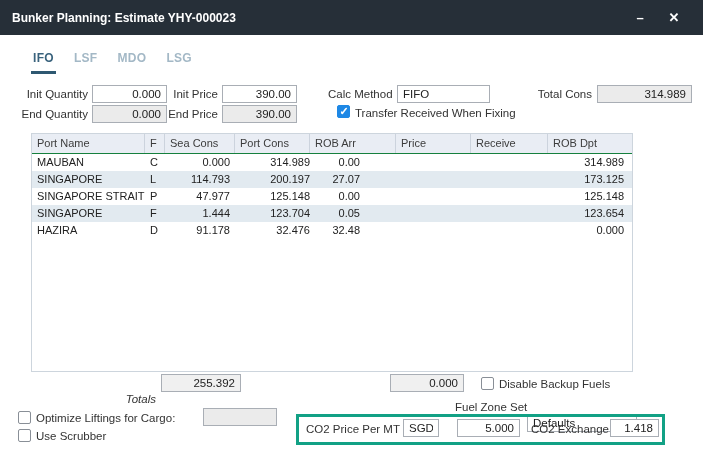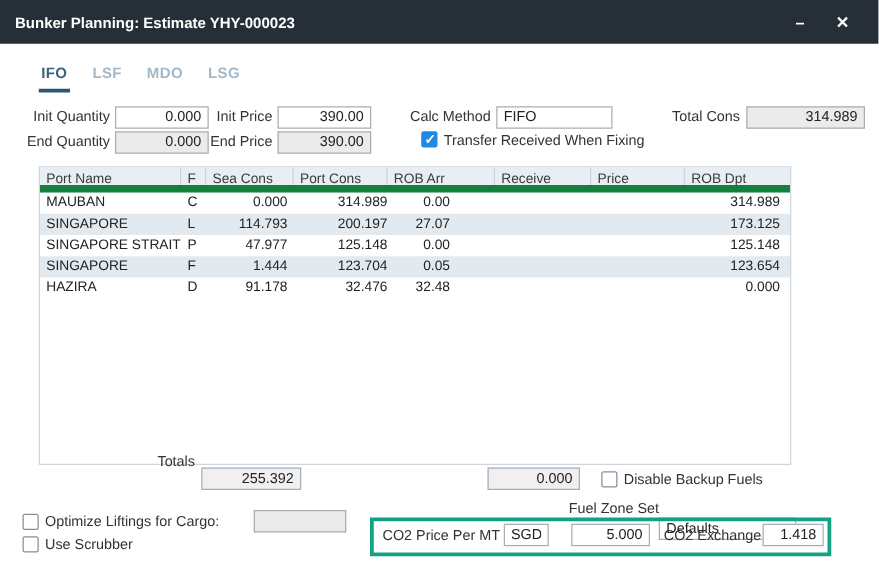--- a/index.html
+++ b/index.html
@@ -26,21 +26,21 @@
   .inp.txt { text-align:left; }
   .inp.dis { background:#ebebeb; }
 
   
   .cb { position:absolute; width:13px; height:13px; border:1px solid #898f97; background:#fff; border-radius:2px; cursor:pointer; }
   .cb.checked { background:#1e88e5; border-color:#1e88e5; }
   .cb.checked::after { content:"✓"; position:absolute; left:1.5px; top:-1px; color:#fff; font-size:11px; font-weight:bold; }
 
   
   .grid { position:absolute; left:31px; top:133px; width:602px; height:239px; border:1px solid #cdd5dd; background:#fff; }
-  .grid-header { display:flex; height:20px; background:#e9edf4; border-bottom:6px solid #15803d; }
+  .grid-header { display:flex; height:20px; background:#e9edf4; border-bottom:1px solid #15803d; }
   .gh { font-size:11px; color:#3c3c3c; padding:3px 5px 0 5px; border-right:1px solid #ccd3dd; overflow:hidden; white-space:nowrap; }
   .gh:last-child { border-right:none; }
   .grow { display:flex; height:17px; }
   .grow.alt { background:#e2eaf0; }
   .gc { font-size:11px; color:#222; padding:2px 5px 0 5px; overflow:hidden; white-space:nowrap; }
   .num { text-align:right; }
   .col-port { width:113px; } .col-f { width:20px; } .col-sea { width:70px; } .col-robarr { width:86px; }
   .col-portcons { width:75px; } .col-receive { width:77px; } .col-price { width:75px; } .col-robdpt { width:84px; }
   .gc.col-portcons { padding-right:36px; }
   .gc.col-robarr { padding-right:11px; }
@@ -87,22 +87,22 @@
   <span class="cb checked" style="left:337px; top:105px;"></span>
   <div class="lbl left" style="left:355px; top:107px;">Transfer Received When Fixing</div>
 
   <div class="grid">
     <div class="grid-header">
       <div class="gh col-port">Port Name</div>
       <div class="gh col-f">F</div>
       <div class="gh col-sea">Sea Cons</div>
       <div class="gh col-portcons">Port Cons</div>
       <div class="gh col-robarr">ROB Arr</div>
+      <div class="gh col-price">Price</div>
       <div class="gh col-receive">Receive</div>
-      <div class="gh col-price">Price</div>
       <div class="gh col-robdpt">ROB Dpt</div>
     </div>
 
     <div class="grow">
       <div class="gc col-port">MAUBAN</div>
       <div class="gc col-f">C</div>
       <div class="gc num col-sea">0.000</div>
       <div class="gc num col-robarr">314.989</div>
       <div class="gc num col-portcons">0.00</div>
       <div class="gc num col-receive"></div>
@@ -144,21 +144,21 @@
       <div class="gc col-f">D</div>
       <div class="gc num col-sea">91.178</div>
       <div class="gc num col-robarr">32.476</div>
       <div class="gc num col-portcons">32.48</div>
       <div class="gc num col-receive"></div>
       <div class="gc num col-price"></div>
       <div class="gc num col-robdpt">0.000</div>
     </div>
   </div>
 
-  <div class="lbl" style="left:98px; top:364px; width:58px;">Totals</div>
+  <div class="lbl" style="left:98px; top:393px; width:58px;font-style:italic;">Totals</div>
   <div class="tot" style="left:161px; top:374px; width:80px;">255.392</div>
   <div class="tot" style="left:390px; top:374px; width:74px;">0.000</div>
 
   <span class="cb" style="left:481px; top:377px;"></span>
   <div class="lbl left" style="left:499px; top:378px;">Disable Backup Fuels</div>
 
   <div class="lbl" style="left:455px; top:401px; width:68px;">Fuel Zone Set</div>
   <input class="inp txt" style="left: 527px; top: 398px; width: 110px; margin-top: 16px;" value="Defaults">
 
   <span class="cb" style="left:18px; top:411px;"></span>

